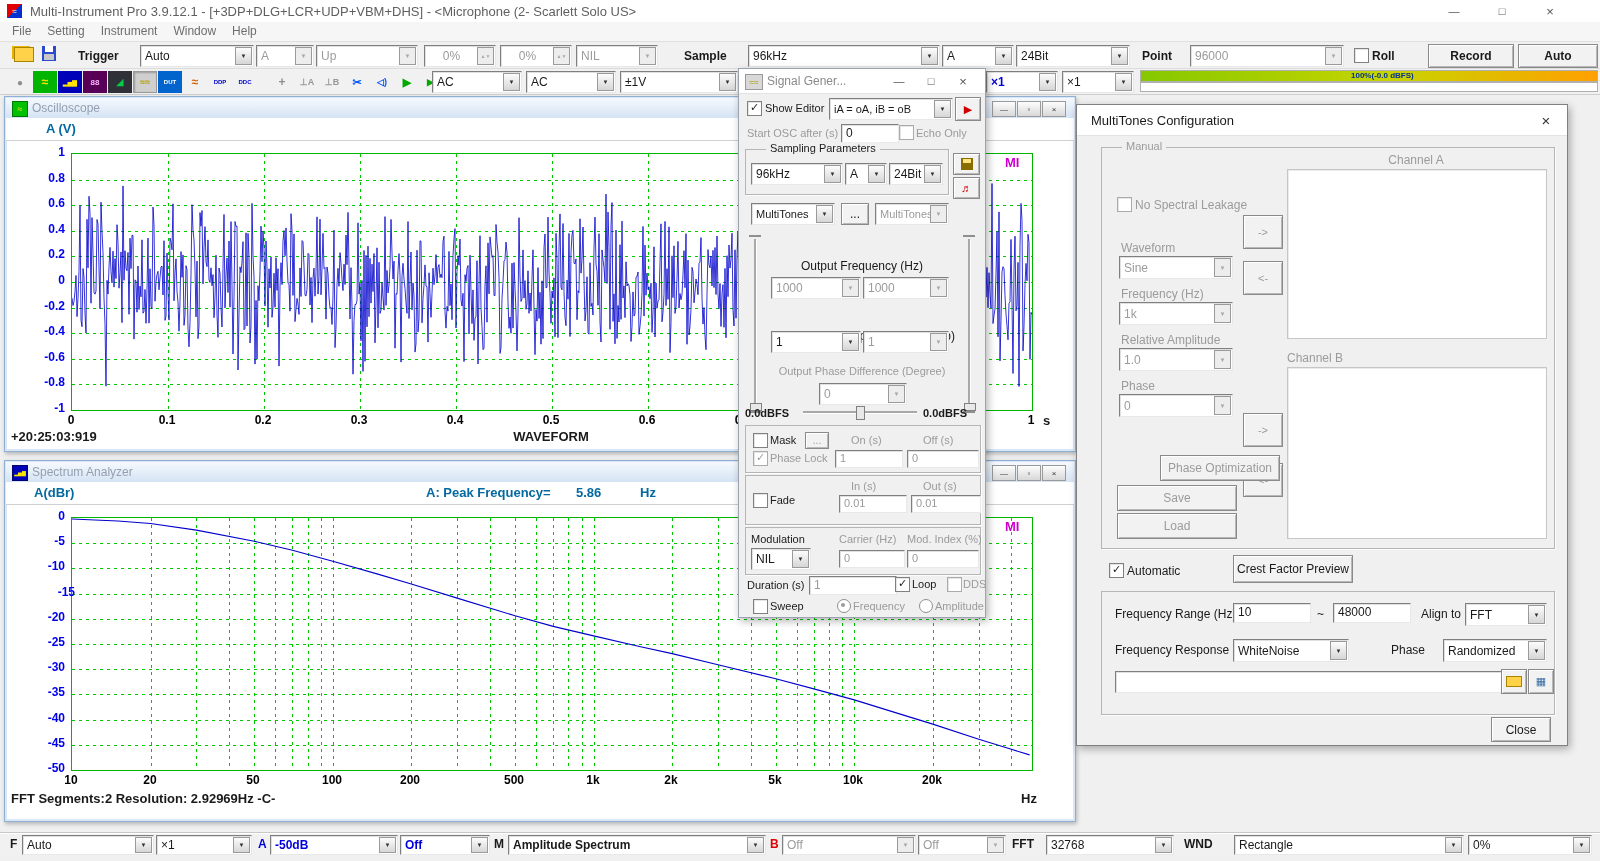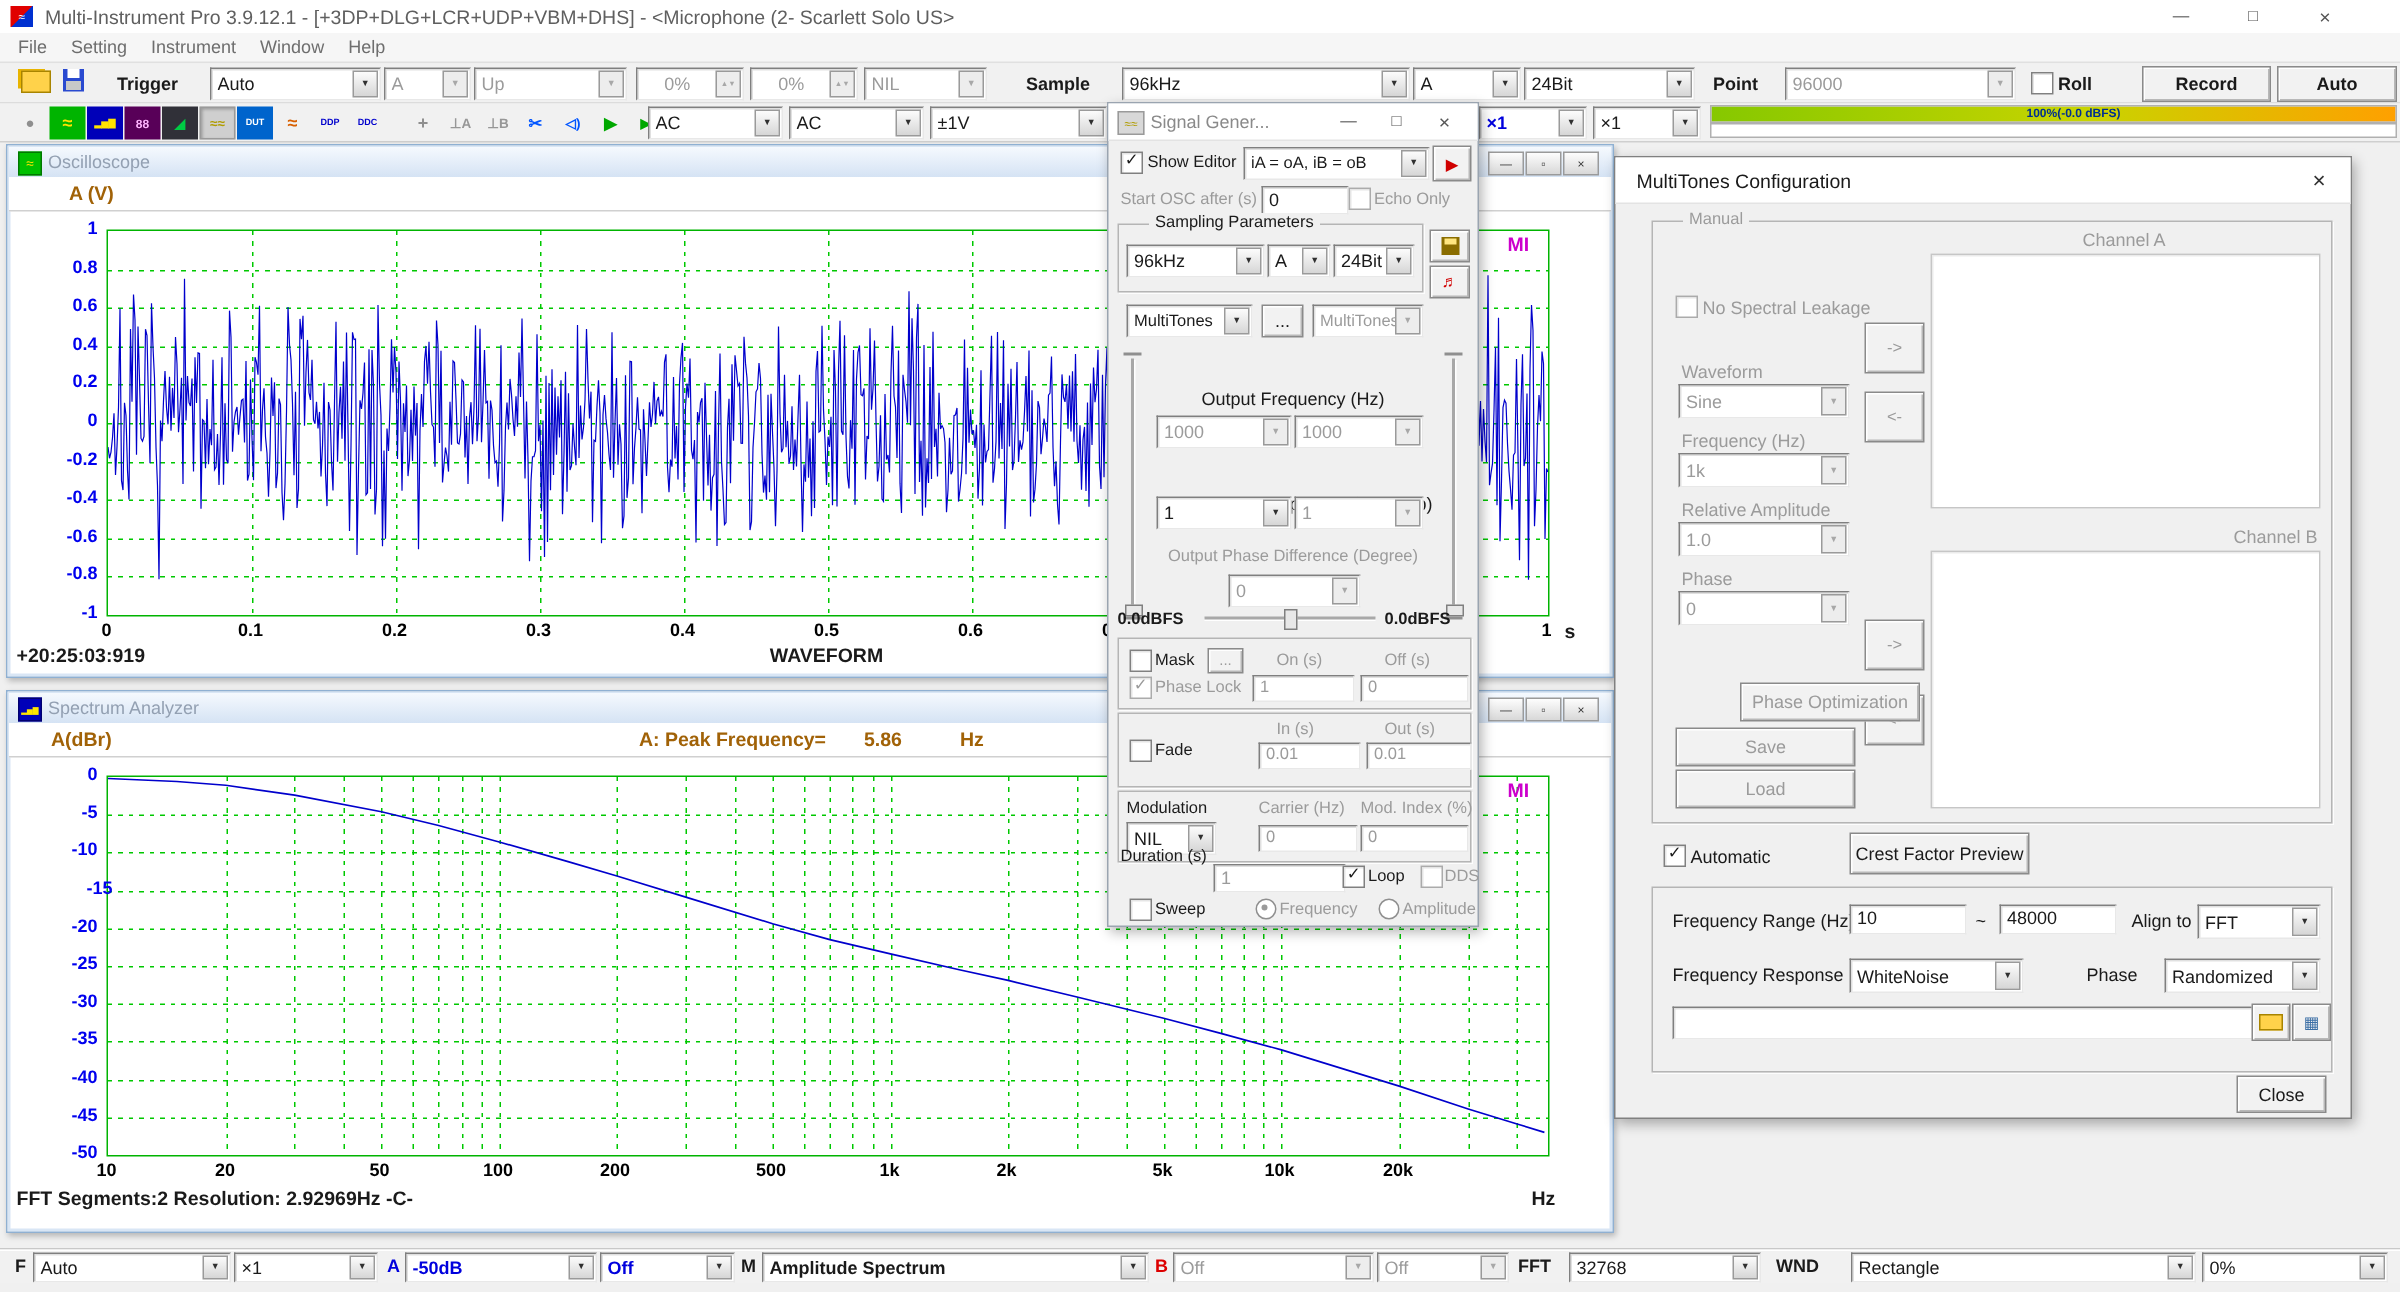--- a/index.html
+++ b/index.html
@@ -35,21 +35,21 @@
   .gb>.lg.dis{color:#9b9b9b;}
   
   .tbicon{position:absolute;top:2px;width:22px;height:20px;display:flex;align-items:center;justify-content:center;border:1px solid transparent;}
   .tbicon.pressed{border:1px solid #9a9a9a;box-shadow:inset 1px 1px 2px rgba(0,0,0,.25);background:#dcdcdc;}
   
   .mdi{position:absolute;background:#fff;border:1px solid #8fb0d2;box-shadow:0 0 0 2px #d9e6f5 inset,1px 2px 4px rgba(0,0,0,.25);}
   .wtitle{position:absolute;left:1px;right:1px;top:1px;height:20px;background:linear-gradient(#f5f9fe,#d5e3f4);display:block;}
   .wtitle .wt-text{position:absolute;left:26px;top:3px;font-size:12px;color:#93a0b2;white-space:nowrap;}
   .winbtn{position:absolute;top:3px;width:22px;height:14px;background:linear-gradient(#fdfdfd,#d8d8d8);border:1px solid #9a9a9a;display:flex;align-items:center;justify-content:center;font-size:8px;color:#333;}
   .statsrow{position:absolute;left:1px;right:1px;top:21px;height:22px;background:#fff;border-bottom:1px solid #d0d0d0;}
-  .bluestat{color:#a16207;font-weight:bold;font-size:13px;white-space:nowrap;}
+  .bluestat{color:#0369a1;font-weight:bold;font-size:13px;white-space:nowrap;}
   .plot{position:absolute;background:#fff;border:1px solid #00b400;}
   .gridv{position:absolute;top:0;bottom:0;width:1px;background:repeating-linear-gradient(to bottom,#00c800 0 3px,transparent 3px 7px);}
   .gridh{position:absolute;left:0;right:0;height:1px;background:repeating-linear-gradient(to right,#00c800 0 3px,transparent 3px 7px);}
   .ytick{position:absolute;width:42px;text-align:right;color:#0000ee;font-weight:bold;font-size:12px;}
   .xtick{position:absolute;width:46px;text-align:center;color:#000;font-weight:bold;font-size:12px;}
   .watermark{position:absolute;color:#cc00cc;font-weight:bold;font-size:13px;}
   
   .dlg{position:absolute;background:#f0f0f0;border:1px solid #9aa4b0;box-shadow:2px 3px 8px rgba(0,0,0,.3);}
   .dlg-title{position:absolute;left:0;right:0;top:0;background:#fff;border-bottom:1px solid #e3e3e3;}
   .flatbtn{position:absolute;display:flex;align-items:center;justify-content:center;color:#555;font-size:11px;}
@@ -444,21 +444,21 @@
     <div class="gb" style="left:6px;top:458px;width:234px;height:46px;"></div>
     <span class="lbl sm" style="left:12px;top:464px;">Modulation</span>
     <span class="lbl sm dis" style="left:100px;top:464px;">Carrier (Hz)</span>
     <span class="lbl sm dis" style="left:168px;top:464px;">Mod. Index (%)</span>
     <div class="combo" style="left:12px;top:479px;width:58px;height:20px;">
         <span class="t">NIL</span>
         <span class="a">▼</span>
       </div>
     <div class="input dis" style="left:100px;top:481px;width:56px;height:14px;font-size:11px;">0</div>
     <div class="input dis" style="left:168px;top:481px;width:62px;height:14px;font-size:11px;">0</div>
-    <span class="lbl sm" style="left:8px;top:496px;">Duration (s)</span>
+    <span class="lbl sm" style="left:8px;top:510px;">Duration (s)</span>
     <div class="input dis" style="left:70px;top:507px;width:78px;height:15px;">1</div>
     <div class="cb" style="left:156px;top:508px;">✓</div>
     <span class="lbl sm" style="left:173px;top:509px;">Loop</span>
     <div class="cb dis" style="left:208px;top:508px;"></div>
     <span class="lbl sm dis" style="left:224px;top:509px;">DDS</span>
     <div class="cb" style="left:14px;top:530px;"></div>
     <span class="lbl sm" style="left:31px;top:531px;">Sweep</span>
     <div class="radio sel" style="left:98px;top:530px;"></div>
     <span class="lbl sm dis" style="left:114px;top:531px;">Frequency</span>
     <div class="radio" style="left:180px;top:530px;"></div>
@@ -492,21 +492,21 @@
     <span class="lbl dis" style="left:44px;top:228px;">Relative Amplitude</span>
     <div class="combo dis" style="left:42px;top:243px;width:112px;height:21px;">
         <span class="t">1.0</span>
         <span class="a">▼</span>
       </div>
     <span class="lbl dis" style="left:44px;top:274px;">Phase</span>
     <div class="combo dis" style="left:42px;top:289px;width:112px;height:21px;">
         <span class="t">0</span>
         <span class="a">▼</span>
       </div>
-    <span class="lbl dis" style="left:210px;top:246px;width:258px;text-align:right;">Channel B</span>
+    <span class="lbl dis" style="left:210px;top:246px;width:258px;text-align:left;">Channel B</span>
     <div class="listbox" style="left:210px;top:262px;width:258px;height:170px;"></div>
     <div class="btn dis" style="left:166px;top:308px;width:38px;height:32px;font-size:11px;">-&gt;</div>
     <div class="btn dis" style="left:166px;top:358px;width:38px;height:32px;font-size:11px;">&lt;-</div>
     <div class="btn dis" style="left:40px;top:350px;width:118px;height:24px;margin-left:43px;">Phase Optimization</div>
     <div class="btn dis" style="left:40px;top:380px;width:118px;height:24px;">Save</div>
     <div class="btn dis" style="left:40px;top:408px;width:118px;height:24px;">Load</div>
     <div class="cb" style="left:32px;top:458px;">✓</div>
     <span class="lbl" style="left:50px;top:459px;">Automatic</span>
     <div class="btn" style="left:156px;top:450px;width:118px;height:26px;">Crest Factor Preview</div>
     <div class="gb" style="left:24px;top:486px;width:452px;height:122px;"></div>

